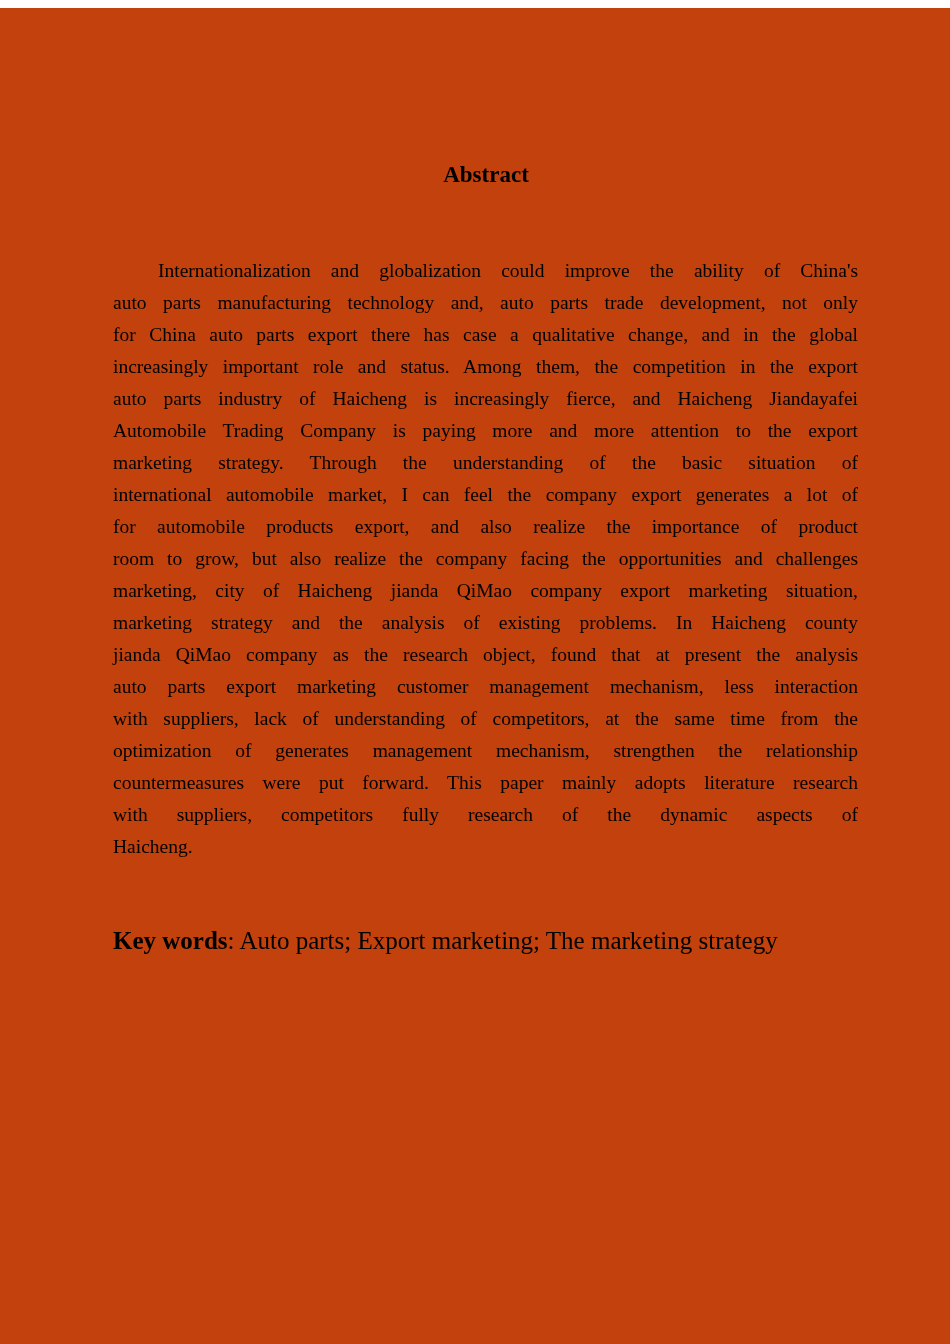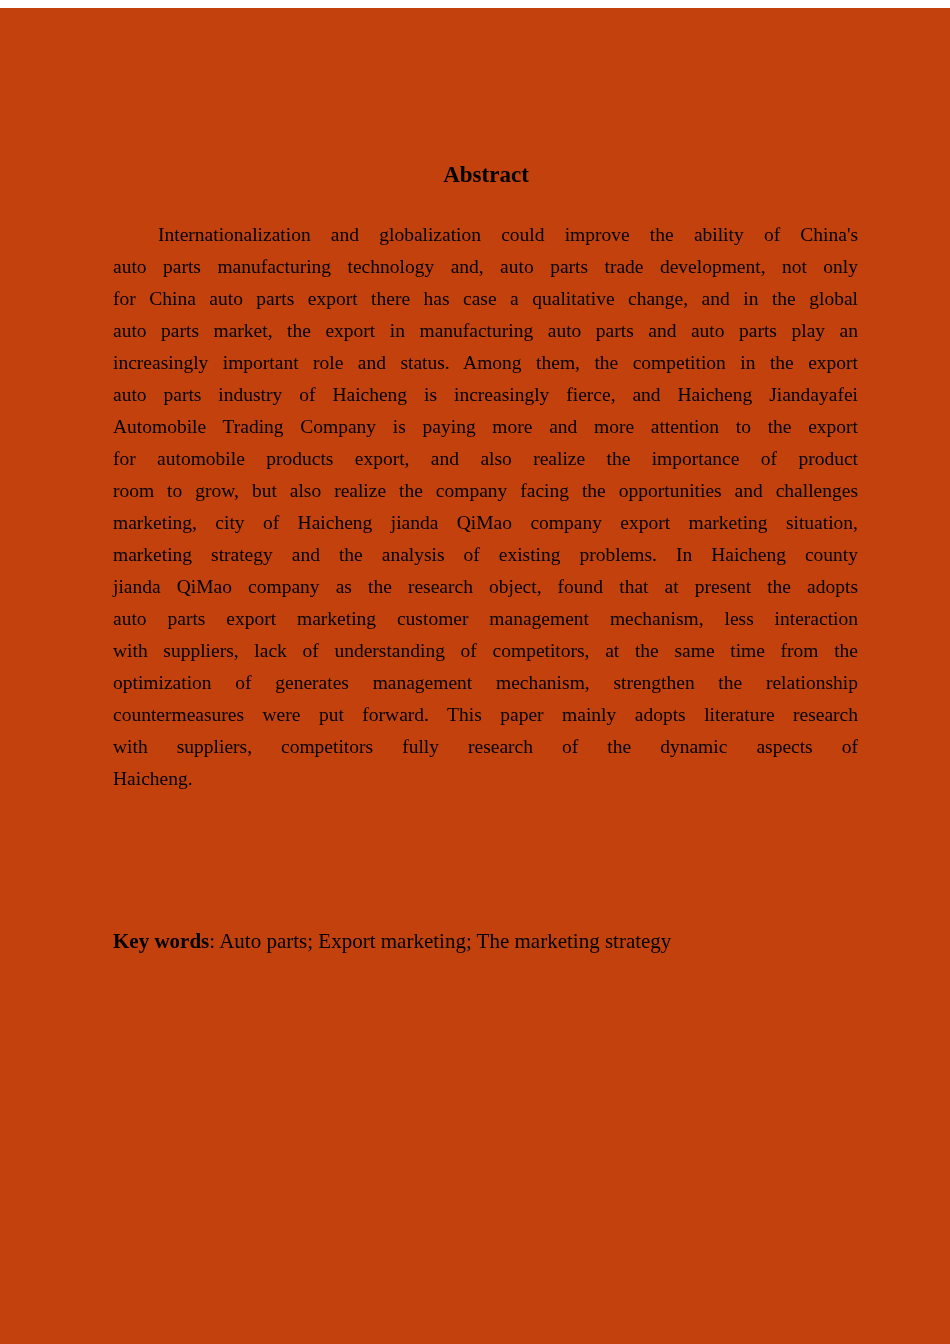--- a/index.html
+++ b/index.html
@@ -45,58 +45,60 @@
       display: block;
       height: 32px;
       line-height: 32px;
       white-space: nowrap;
       text-align: justify;
       text-align-last: justify;
       overflow: visible;
     }
     .line.first {
       padding-left: 45px;
+      margin-top: 36px;
     }
     .line.last {
       text-align: right;
       text-align-last: left;
     }
     .keywords {
       position: absolute;
       left: 113px;
       top: 917px;
       width: 745px;
-      font-size: 21px;
+      font-size: 25px;
       line-height: 32px;
       white-space: nowrap;
     }
     .keywords .kw-label {
       font-weight: bold;
     }
   </style>
 </head>
 <body>
 
 <div class="page">
 
   <h1 class="title">Abstract</h1>
 
   <div class="body">
     <span class="line first">Internationalization and globalization could improve the ability of China's</span>
     <span class="line">auto parts manufacturing technology and, auto parts trade development, not only</span>
     <span class="line">for China auto parts export there has case a qualitative change, and in the global</span>
-    <span class="line">auto parts market, the export in manufacturing auto parts and auto parts play an</span>
     <span class="line">increasingly important role and status. Among them, the competition in the export</span>
     <span class="line">auto parts industry of Haicheng is increasingly fierce, and Haicheng Jiandayafei</span>
     <span class="line">Automobile Trading Company is paying more and more attention to the export</span>
+    <span class="line">marketing strategy. Through the understanding of the basic situation of</span>
+    <span class="line">international automobile market, I can feel the company export generates a lot of</span>
     <span class="line">for automobile products export, and also realize the importance of product</span>
     <span class="line">room to grow, but also realize the company facing the opportunities and challenges</span>
     <span class="line">marketing, city of Haicheng jianda QiMao company export marketing situation,</span>
     <span class="line">marketing strategy and the analysis of existing problems. In Haicheng county</span>
-    <span class="line">jianda QiMao company as the research object, found that at present the adopts</span>
+    <span class="line">jianda QiMao company as the research object, found that at present the analysis</span>
     <span class="line">auto parts export marketing customer management mechanism, less interaction</span>
     <span class="line">with suppliers, lack of understanding of competitors, at the same time from the</span>
     <span class="line">optimization of generates management mechanism, strengthen the relationship</span>
     <span class="line">countermeasures were put forward. This paper mainly adopts literature research</span>
     <span class="line">with suppliers, competitors fully research of the dynamic aspects of</span>
     <span class="line last">Haicheng.</span>
   </div>
 
   <div class="keywords">
     <span class="kw-label">Key words</span><span style="white-space: pre;">: </span><span>Auto parts; Export marketing; The marketing strategy</span>

